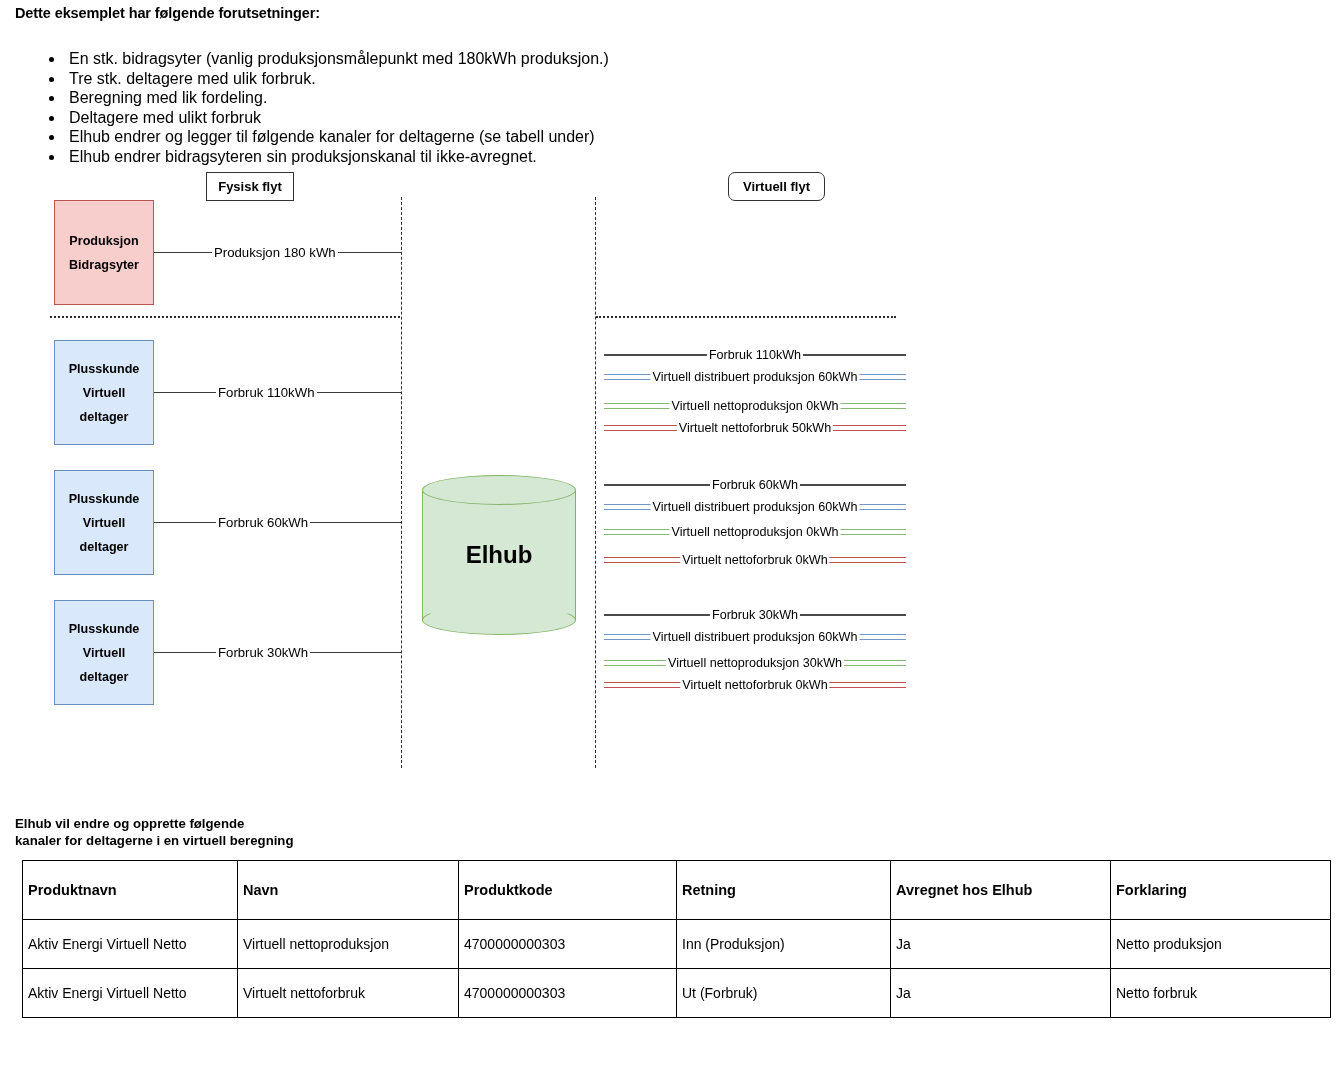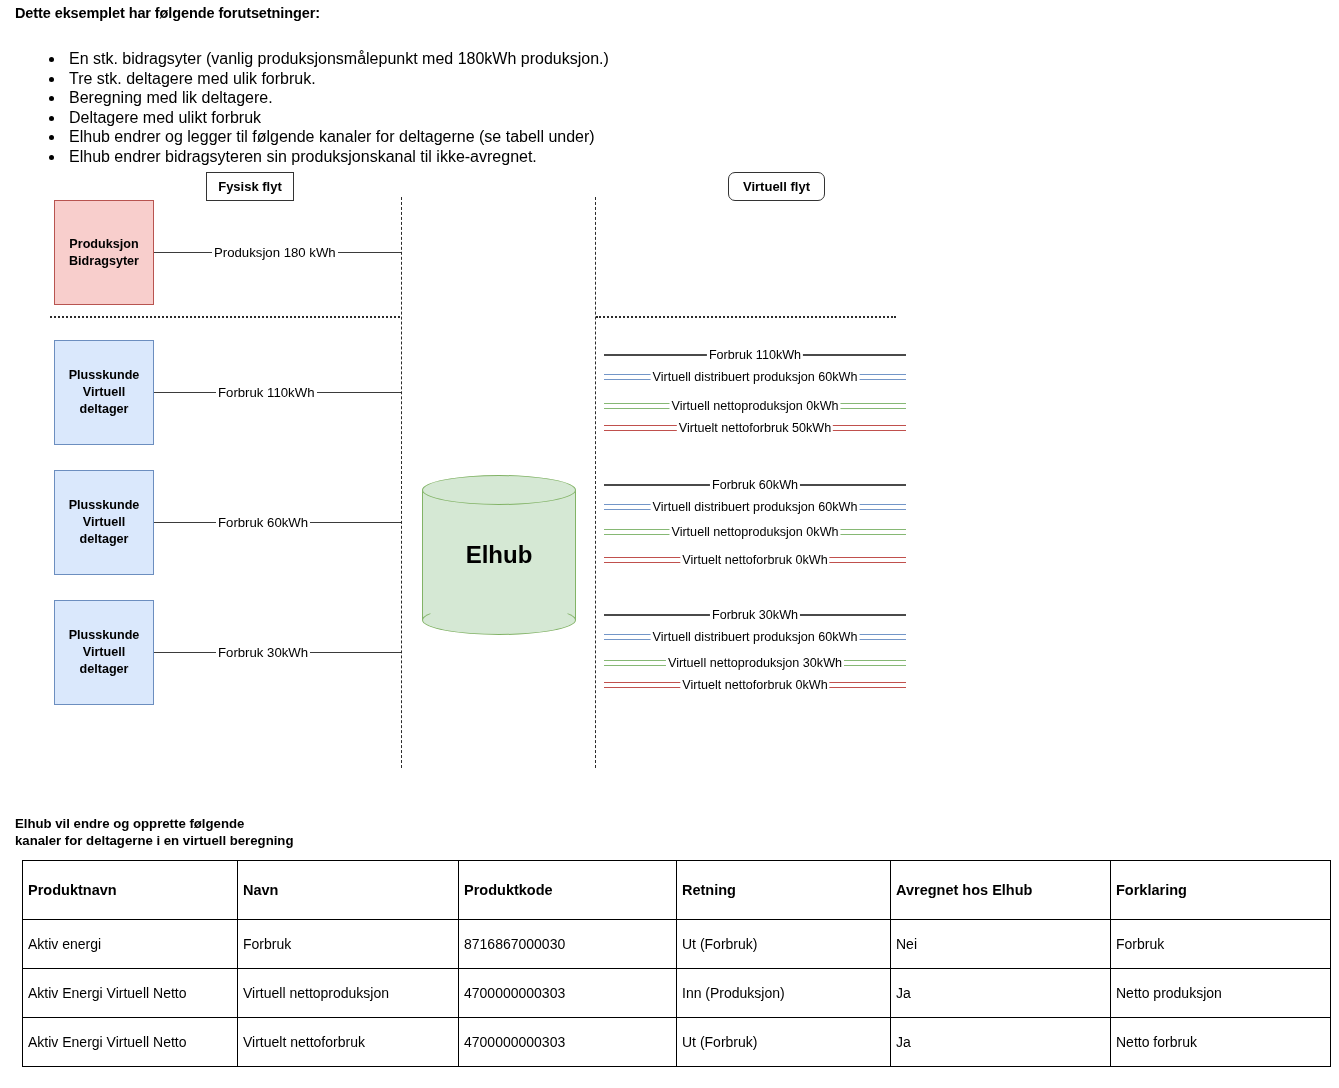--- a/index.html
+++ b/index.html
@@ -63,21 +63,21 @@
     position: absolute;
     box-sizing: border-box;
     border-width: 1.4px;
     border-style: solid;
     display: flex;
     align-items: center;
     justify-content: center;
     text-align: center;
     font-size: 12.6px;
     font-weight: bold;
-    line-height: 17px;
+    line-height: 24px;
   }
   .node-box.production { background: #f8cecc; border-color: #b85450; }
   .node-box.participant { background: #dae8fc; border-color: #6c8ebf; }
 
   
   .vsep {
     position: absolute;
     width: 0;
     border-left: 1.6px dashed #2b2b2b;
   }
@@ -229,21 +229,21 @@
   }
   #channel-table td { height: 36px; font-weight: normal; }
 </style>
 </head>
 <body>
 
 <div id="intro-heading">Dette eksemplet har følgende forutsetninger:</div>
 <ul id="intro-list">
     <li>En stk. bidragsyter (vanlig produksjonsmålepunkt med 180kWh produksjon.)</li>
     <li>Tre stk. deltagere med ulik forbruk.</li>
-    <li>Beregning med lik deltagere.</li>
+    <li>Beregning med lik fordeling.</li>
     <li>Deltagere med ulikt forbruk</li>
     <li>Elhub endrer og legger til følgende kanaler for deltagerne (se tabell under)</li>
     <li>Elhub endrer bidragsyteren sin produksjonskanal til ikke-avregnet.</li>
   </ul>
 
 <div id="diagram">
 
   <div class="flow-title" style="left:170px; top:12px; width:88px; height:29px;">Fysisk flyt</div>
   <div class="flow-title" style="left:692px; top:12px; width:97px; height:29px;border-radius:7px;">Virtuell flyt</div>
 
@@ -361,28 +361,20 @@
         <th>Produktnavn</th>
         <th>Navn</th>
         <th>Produktkode</th>
         <th>Retning</th>
         <th>Avregnet hos Elhub</th>
         <th>Forklaring</th>
       </tr>
   </thead>
   <tbody>
       <tr>
-        <td>Aktiv energi</td>
-        <td>Forbruk</td>
-        <td>8716867000030</td>
-        <td>Ut (Forbruk)</td>
-        <td>Nei</td>
-        <td>Forbruk</td>
-      </tr>
-      <tr>
         <td>Aktiv Energi Virtuell Netto</td>
         <td>Virtuell nettoproduksjon</td>
         <td>4700000000303</td>
         <td>Inn (Produksjon)</td>
         <td>Ja</td>
         <td>Netto produksjon</td>
       </tr>
       <tr>
         <td>Aktiv Energi Virtuell Netto</td>
         <td>Virtuelt nettoforbruk</td>

